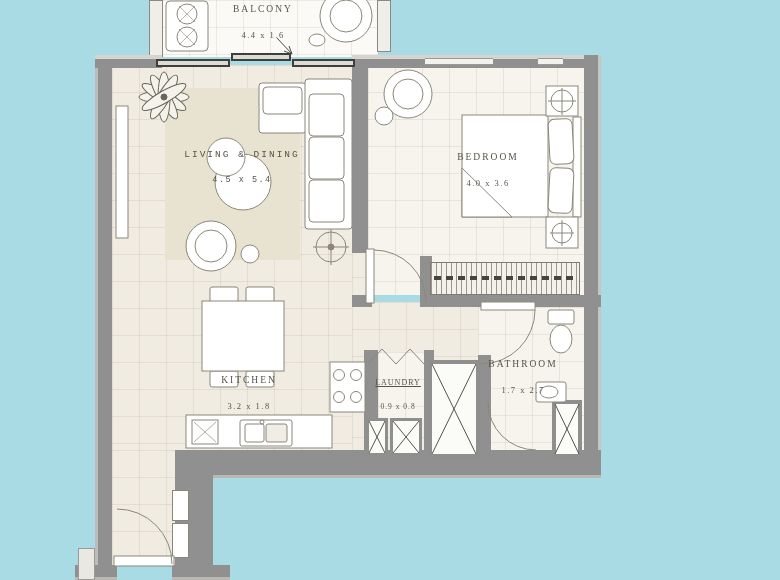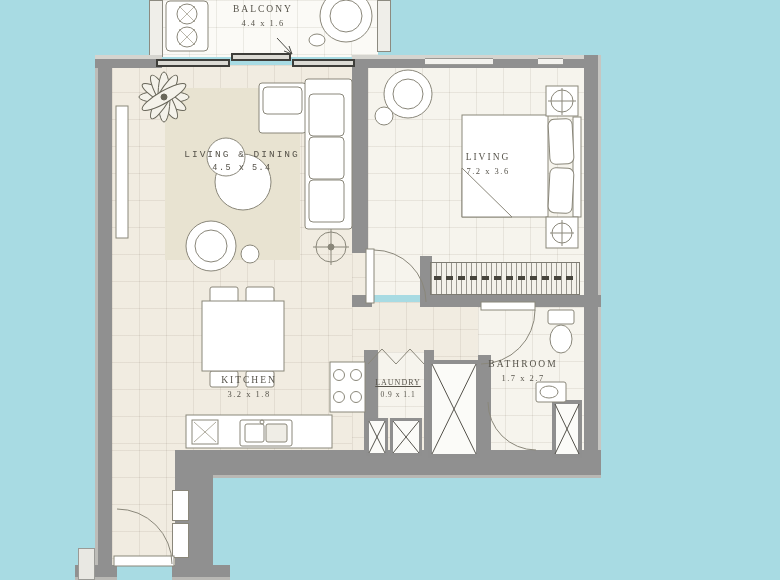--- a/index.html
+++ b/index.html
@@ -24,21 +24,21 @@
   .wardrobe{position:absolute;z-index:12;border:1px solid #7d7b72;box-sizing:border-box;
     background:#f3f1ea;
     background-image:repeating-linear-gradient(90deg, rgba(62,60,52,.5) 0 1px, transparent 1px 5px);}
   .wardrobe .rail{position:absolute;left:3px;right:3px;top:13px;height:4px;
     background:repeating-linear-gradient(90deg,#46443c 0 7px, transparent 7px 12px);}
   .panel{position:absolute;background:#fff;border:1px solid #8a877a;box-sizing:border-box;z-index:13;}
   .cap{position:absolute;background:#e9e8e3;border:1px solid #9a9a96;box-sizing:border-box;z-index:11;}
   .svg-overlay{position:absolute;left:0;top:0;z-index:20;pointer-events:none;}
   .room-label{position:absolute;text-align:center;color:#57544b;z-index:30;line-height:1;}
   .room-label .name{font-size:9.5px;letter-spacing:2px;white-space:nowrap;}
-  .room-label .dims{font-size:8.5px;letter-spacing:1.5px;margin-top:4px;white-space:nowrap;}
+  .room-label .dims{font-size:8.5px;letter-spacing:1.5px;margin-top:16px;white-space:nowrap;}
   .room-label.small .name{font-size:8px;letter-spacing:1px;text-decoration:underline;}
   .room-label.small .dims{font-size:7.5px;letter-spacing:1px;}
 </style>
 </head>
 <body>
 
 <div class="canvas">
 
   <div class="floor white" style="left:162px;top:0;width:216px;height:57px;"></div>
   <div class="floor" style="left:112px;top:65px;width:240px;height:385px;"></div>
@@ -226,29 +226,29 @@
 
   <div class="room-label" style="left:193px;top:5px;width:140px;">
     <div class="name">BALCONY</div>
     <div class="dims">4.4 x 1.6</div>
   </div>
   <div class="room-label" style="left:172px;top:150px;width:140px;font-family:Liberation Mono, monospace;">
     <div class="name">LIVING &amp; DINING</div>
     <div class="dims">4.5 x 5.4</div>
   </div>
   <div class="room-label" style="left:418px;top:153px;width:140px;">
-    <div class="name">LIVING</div>
-    <div class="dims">7.2 x 3.6</div>
+    <div class="name">BEDROOM</div>
+    <div class="dims">4.0 x 3.6</div>
   </div>
   <div class="room-label" style="left:179px;top:376px;width:140px;text-align:center;">
     <div class="name">KITCHEN</div>
     <div class="dims">3.2 x 1.8</div>
   </div>
   <div class="room-label small" style="left:338px;top:379px;width:120px;">
     <div class="name">LAUNDRY</div>
-    <div class="dims">0.9 x 1.1</div>
+    <div class="dims">0.9 x 0.8</div>
   </div>
   <div class="room-label" style="left:453px;top:360px;width:140px;">
     <div class="name">BATHROOM</div>
     <div class="dims">1.7 x 2.7</div>
   </div>
 
 </div>
 
 </body></html>

